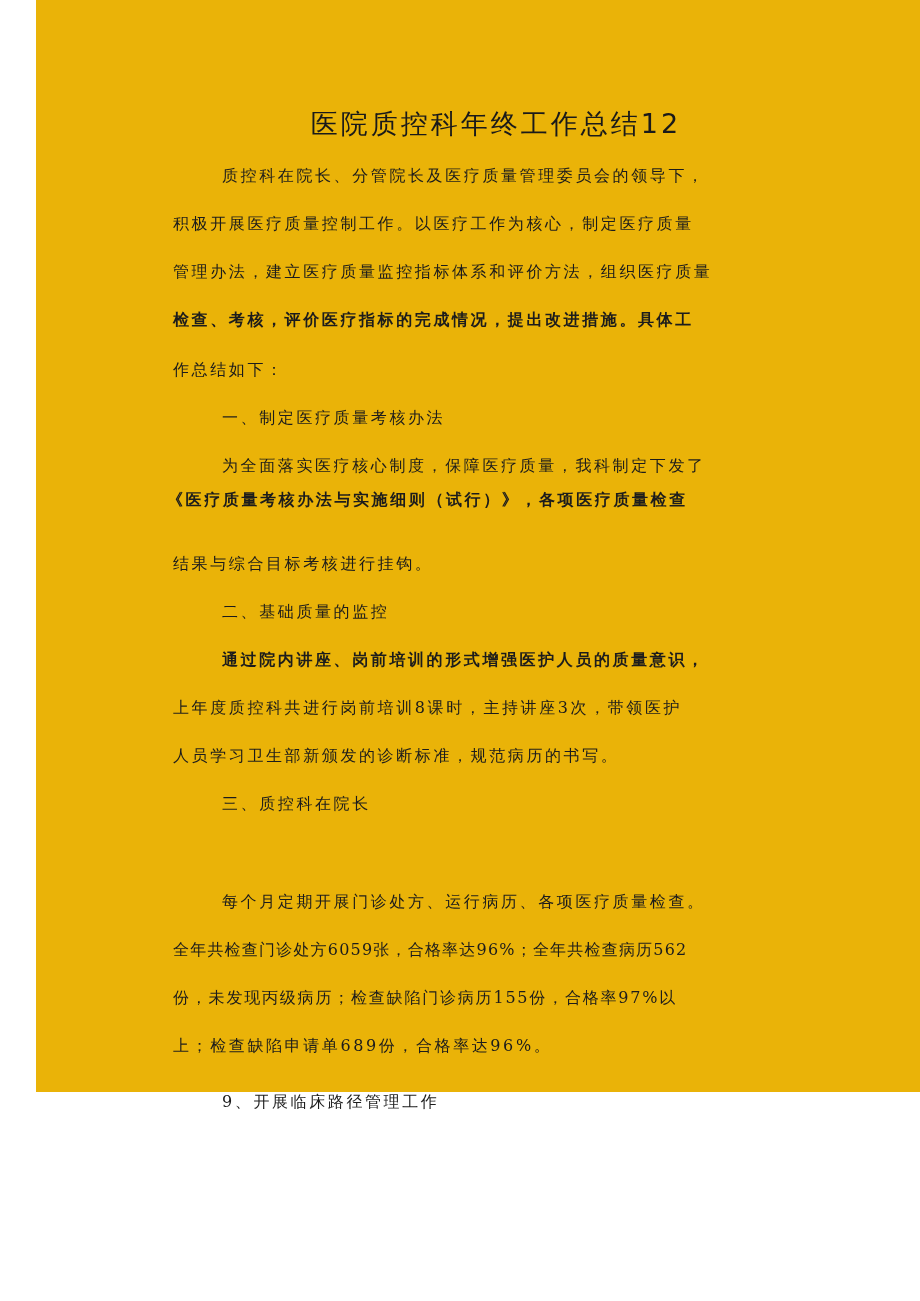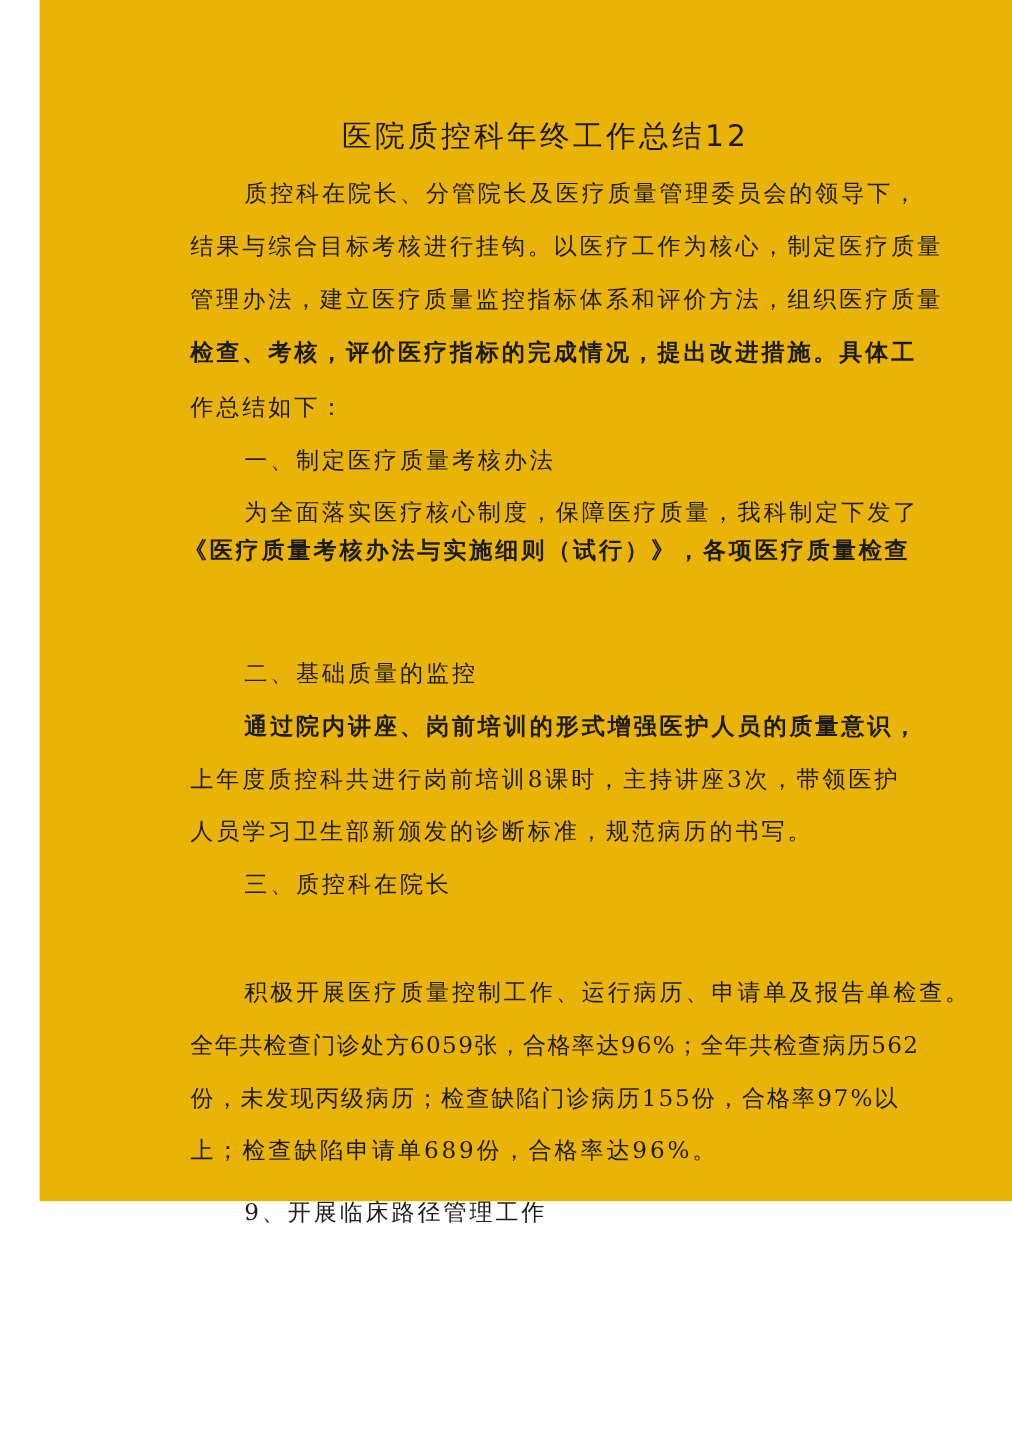--- a/index.html
+++ b/index.html
@@ -31,49 +31,50 @@
       text-align: center;
       font-size: 27px;
       letter-spacing: 3px;
       font-family: "DejaVu Sans", "Liberation Sans", sans-serif;
       color: #1a1a1a;
       white-space: nowrap;
     }
     .line {
       position: absolute;
       left: 137px;
-      font-size: 21px;
+      font-size: 16px;
       letter-spacing: 2.6px;
       white-space: nowrap;
       line-height: 30px;
       color: #1c1c1c;
     }
     .indent { left: 186px; }
   </style>
 </head>
 <body>
 
 <div class="page">
   <div class="title" style="top:106px;">医院质控科年终工作总结12</div>
 
   <div class="line indent" style="top:161px;">质控科在院长、分管院长及医疗质量管理委员会的领导下，</div>
-  <div class="line" style="top:209px;">结果与综合目标考核进行挂钩。以医疗工作为核心，制定医疗质量</div>
+  <div class="line" style="top:209px;">积极开展医疗质量控制工作。以医疗工作为核心，制定医疗质量</div>
   <div class="line" style="top:257px;">管理办法，建立医疗质量监控指标体系和评价方法，组织医疗质量</div>
   <div class="line" style="top:305px;font-weight:bold;">检查、考核，评价医疗指标的完成情况，提出改进措施。具体工</div>
   <div class="line" style="top:355px;">作总结如下：</div>
 
   <div class="line indent" style="top:403px;">一、制定医疗质量考核办法</div>
   <div class="line indent" style="top:451px;">为全面落实医疗核心制度，保障医疗质量，我科制定下发了</div>
   <div class="line" style="top:485px; left:131px;font-weight:bold;">《医疗质量考核办法与实施细则（试行）》，各项医疗质量检查</div>
+  <div class="line" style="top:549px;">结果与综合目标考核进行挂钩。</div>
 
   <div class="line indent" style="top:597px;">二、基础质量的监控</div>
   <div class="line indent" style="top:645px;font-weight:bold;">通过院内讲座、岗前培训的形式增强医护人员的质量意识，</div>
   <div class="line" style="top:693px;">上年度质控科共进行岗前培训8课时，主持讲座3次，带领医护</div>
   <div class="line" style="top:741px;">人员学习卫生部新颁发的诊断标准，规范病历的书写。</div>
 
   <div class="line indent" style="top:789px;">三、质控科在院长</div>
-  <div class="line indent" style="top:887px;">积极开展医疗质量控制工作、运行病历、申请单及报告单检查。</div>
+  <div class="line indent" style="top:887px;">每个月定期开展门诊处方、运行病历、各项医疗质量检查。</div>
   <div class="line" style="top:935px; letter-spacing:1.2px;">全年共检查门诊处方6059张，合格率达96%；全年共检查病历562</div>
   <div class="line" style="top:983px; letter-spacing:1.8px;">份，未发现丙级病历；检查缺陷门诊病历155份，合格率97%以</div>
   <div class="line" style="top:1031px;">上；检查缺陷申请单689份，合格率达96%。</div>
 
   <div class="line indent" style="top:1087px;">9、开展临床路径管理工作</div>
 </div>
 
 </body></html>

